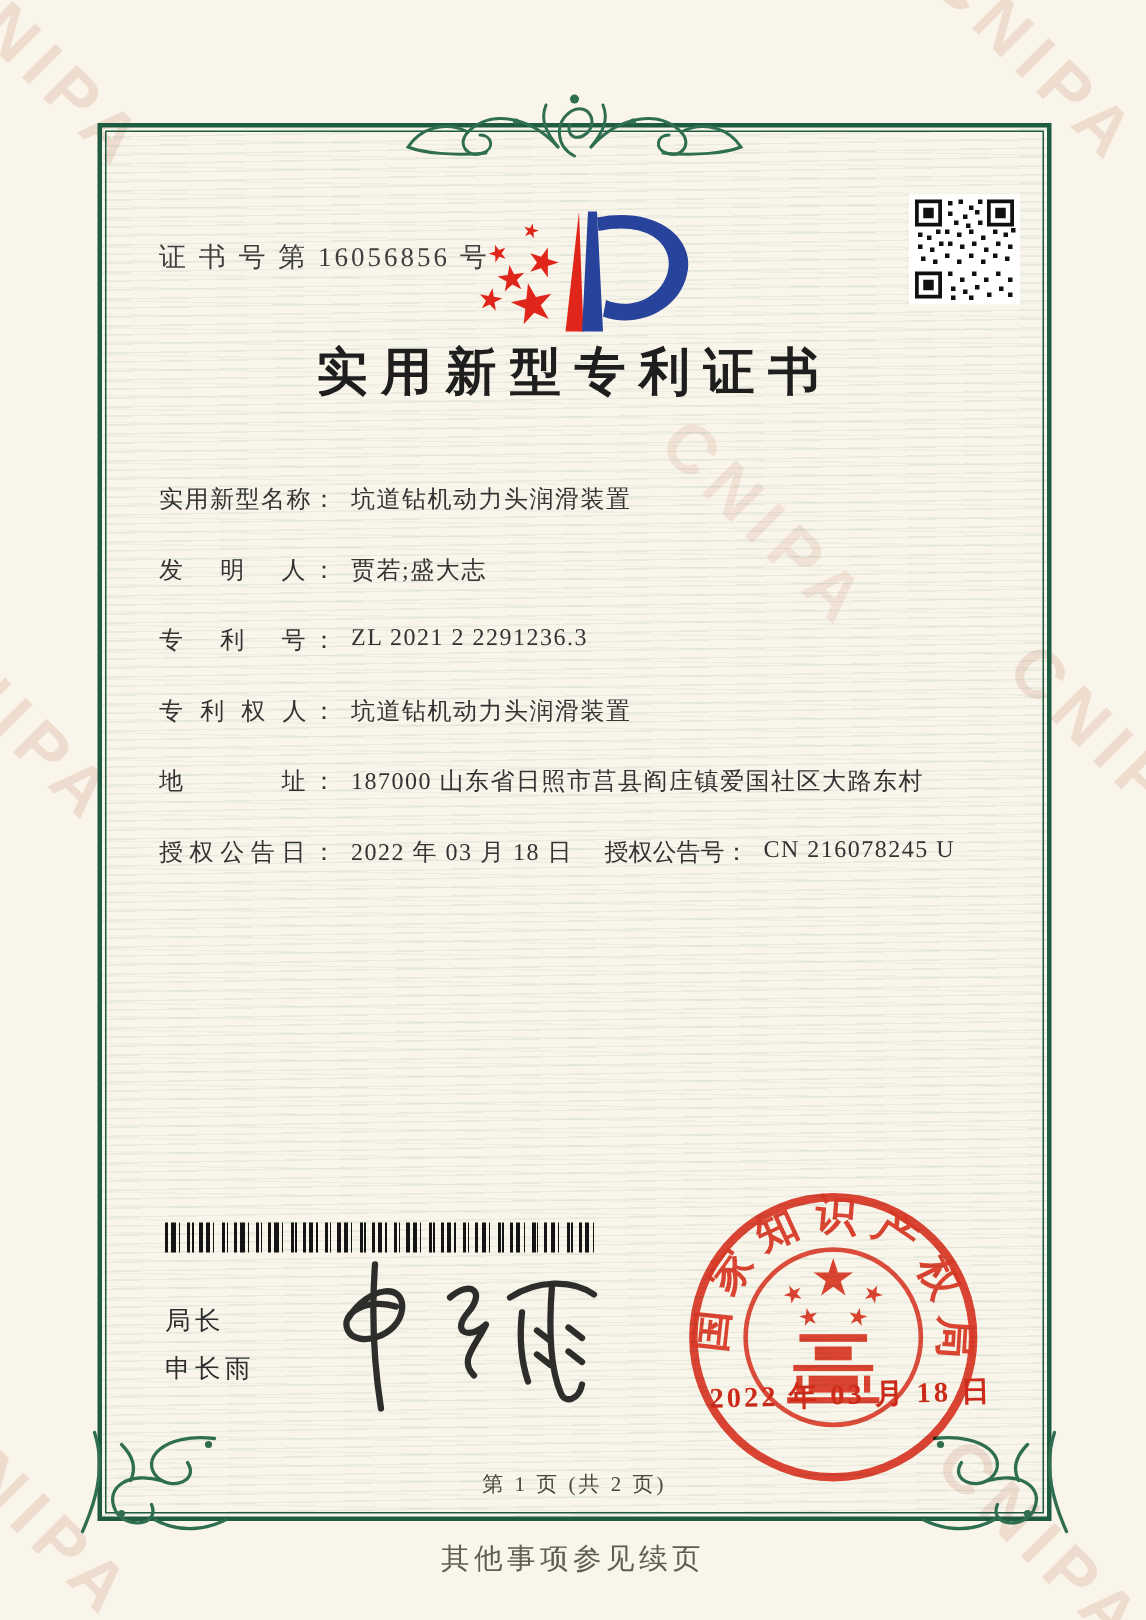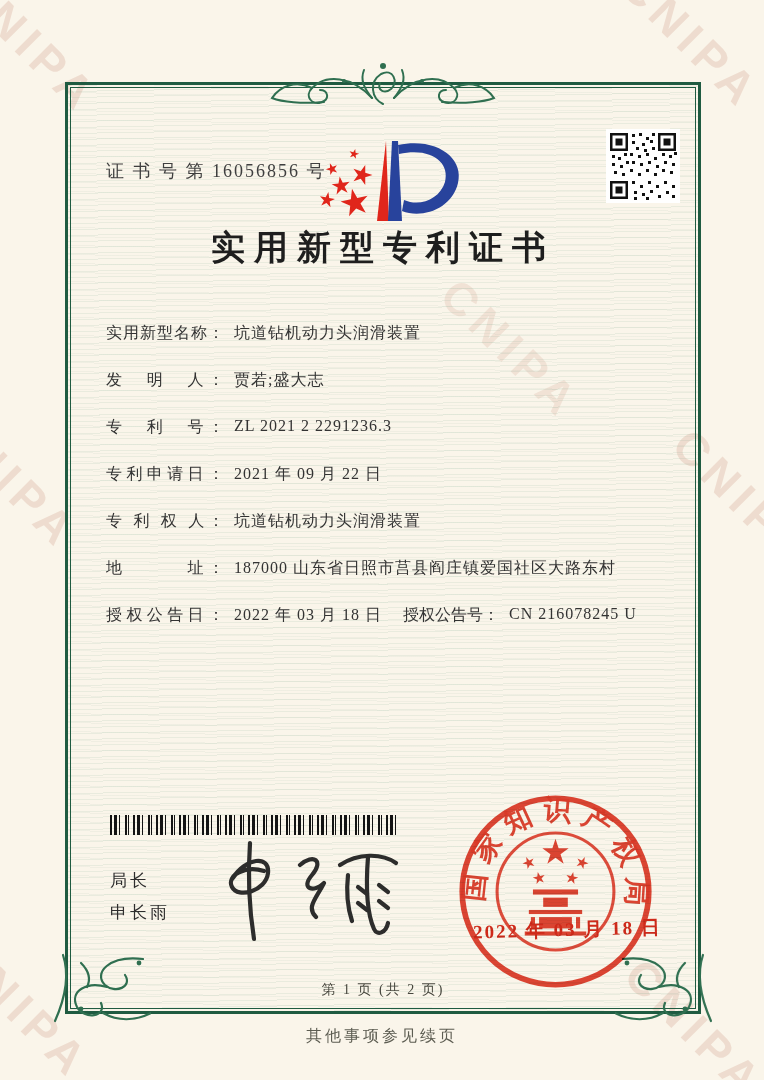--- a/index.html
+++ b/index.html
@@ -82,21 +82,21 @@
   .seal svg{position:absolute;left:0;top:0;}
   .seal-date{
     position:absolute;left:20px;top:128px;white-space:nowrap;
     font-size:19px;font-weight:bold;letter-spacing:2px;color:#cf2a1a;
     transform:rotate(-1.5deg);
   }
   
   .page-info{left:0;right:0;top:896px;text-align:center;font-size:14px;letter-spacing:2px;color:#47473e;}
   .continuation{
     position:absolute;left:0;right:0;top:1026px;z-index:1;text-align:center;
-    font-size:16px;letter-spacing:3px;color:#5d5d52;
+    font-size:19px;letter-spacing:3px;color:#5d5d52;
   }
 </style>
 </head>
 <body>
 
 <span class="watermark wm1">CNIPA</span>
 <span class="watermark wm2">CNIPA</span>
 <span class="watermark wm3">CNIPA</span>
 <span class="watermark wm4">CNIPA</span>
 <span class="watermark wm5">CNIPA</span>
@@ -196,23 +196,20 @@
 
   <div class="fields">
     <div class="field-row">
       <span class="field-label">实用新型名称：</span><span class="field-value">坑道钻机动力头润滑装置</span>
     </div>
     <div class="field-row">
       <span class="field-label">发　明　人：</span><span class="field-value">贾若;盛大志</span>
     </div>
     <div class="field-row">
       <span class="field-label">专　利　号：</span><span class="field-value">ZL 2021 2 2291236.3</span>
-    </div>
-    <div class="field-row">
-      <span class="field-label">专利申请日：</span><span class="field-value">2021 年 09 月 22 日</span>
     </div>
     <div class="field-row">
       <span class="field-label">专 利 权 人：</span><span class="field-value">坑道钻机动力头润滑装置</span>
     </div>
     <div class="field-row">
       <span class="field-label">地　　　址：</span><span class="field-value">187000 山东省日照市莒县阎庄镇爱国社区大路东村</span>
     </div>
     <div class="field-row">
       <span class="field-label">授权公告日：</span><span class="field-value">2022 年 03 月 18 日</span>
       <span class="grant-field">

